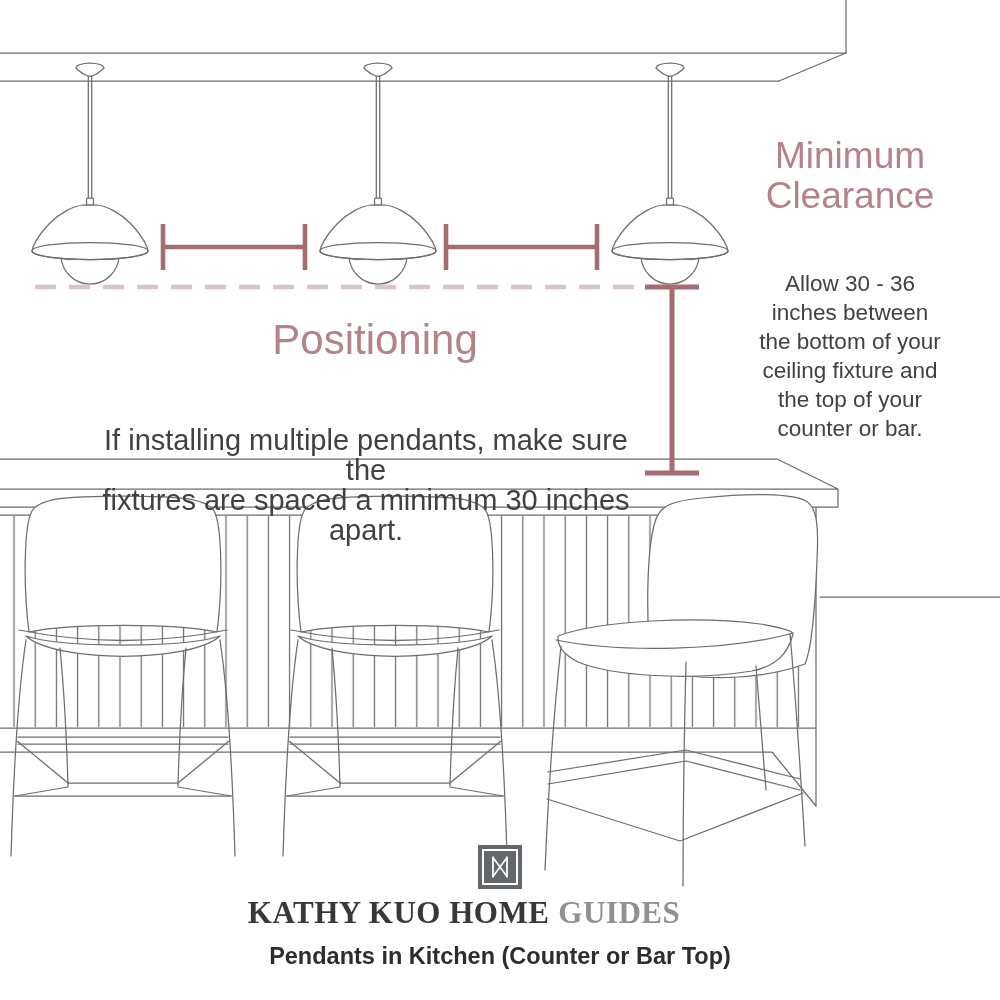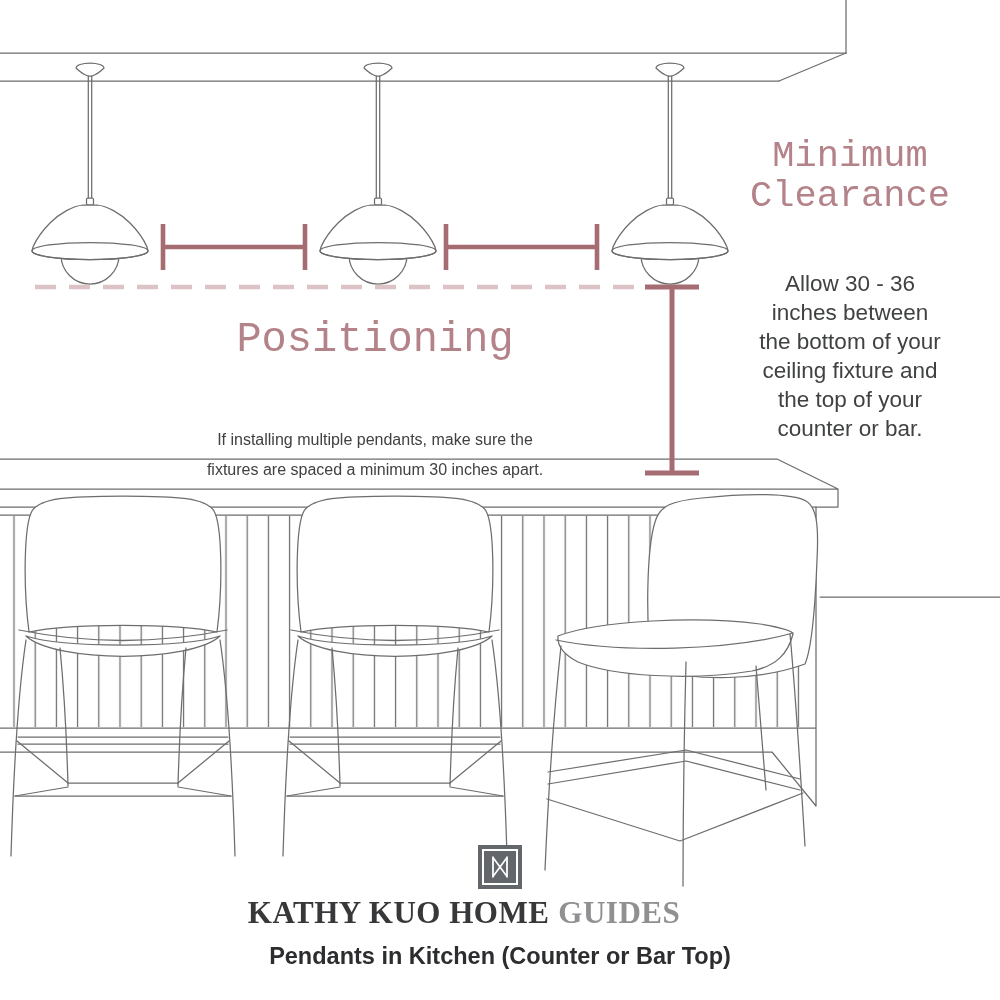--- a/index.html
+++ b/index.html
@@ -7,27 +7,27 @@
        font-family:"Liberation Sans", sans-serif;}
   .abs{position:absolute;}
   svg.scene{position:absolute;left:0;top:0;}
   
   .sk{stroke:var(--sketch);stroke-width:1.25;fill:none;stroke-linecap:round;stroke-linejoin:round;}
   .skf{stroke:var(--sketch);stroke-width:1.25;fill:#ffffff;stroke-linecap:round;stroke-linejoin:round;}
   .acc{stroke:var(--accent);stroke-width:4.6;fill:none;}
   .accw{stroke:var(--accent);stroke-width:5;fill:none;}
   .dash{stroke:var(--accent-light);stroke-width:4.4;fill:none;stroke-dasharray:21 13;}
   
-  .serif-head{font-family:Liberation Mono, monospace;color:var(--heading);
+  .serif-head{font-family:Liberation Sans, sans-serif;color:var(--heading);
       text-align:center;white-space:pre-line;font-weight:400;}
   .body-text{color:var(--text);text-align:center;white-space:pre-line;margin-top:48px;}
   #mc-heading{left:700px;top:136px;width:300px;font-size:37px;line-height:40px;}
   #mc-body{left:710px;top:221px;width:280px;font-size:22.5px;line-height:29px;}
   #pos-heading{left:175px;top:318px;width:400px;font-size:42px;line-height:44px;text-align:center;}
-  #pos-body{left:95px;top:377px;width:560px;font-size:16px;line-height:30px;}
+  #pos-body{left:86px;top:377px;width:560px;font-size:29px;line-height:30px;}
   #brand-line{left:0;top:893px;width:928px;text-align:center;
       font-family:"Liberation Serif", serif;font-size:31px;line-height:40px;
       font-weight:600;color:var(--brand);letter-spacing:.5px;}
   #brand-line .guides{color:var(--brand-suffix);margin-left:9px;}
   #footer-subtitle{left:0;top:941px;width:1000px;text-align:center;
       font-size:23.5px;line-height:30px;font-weight:600;color:var(--subtitle);}
   #brand-logo{left:478px;top:845px;width:44px;height:44px;background:var(--logo);}
 </style>
 </head>
 <body style="--accent: #a56d72; --accent-light: #dcc3c6; --heading: #b48289; --text: #3f4142; --sketch: #6d6d6d; --logo: #63676c; --brand: #37383a; --brand-suffix: #909092; --subtitle: #2c2d2f;">

